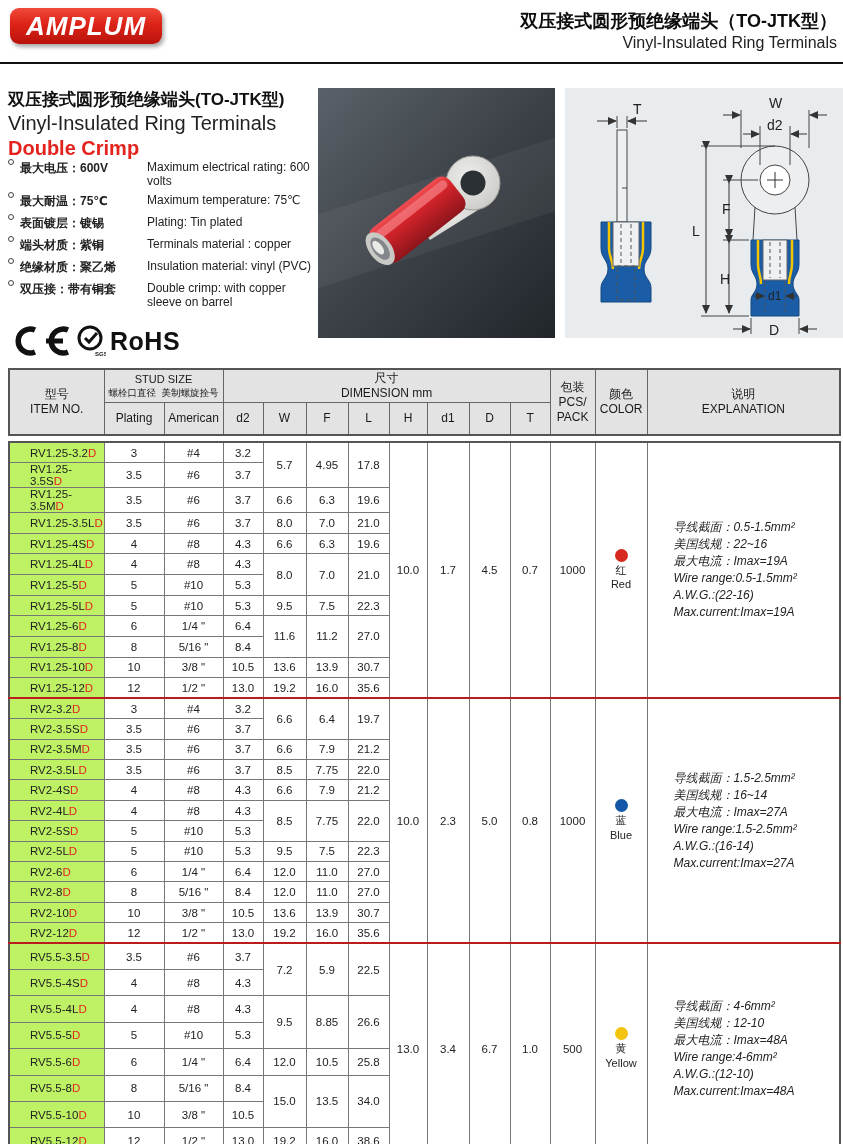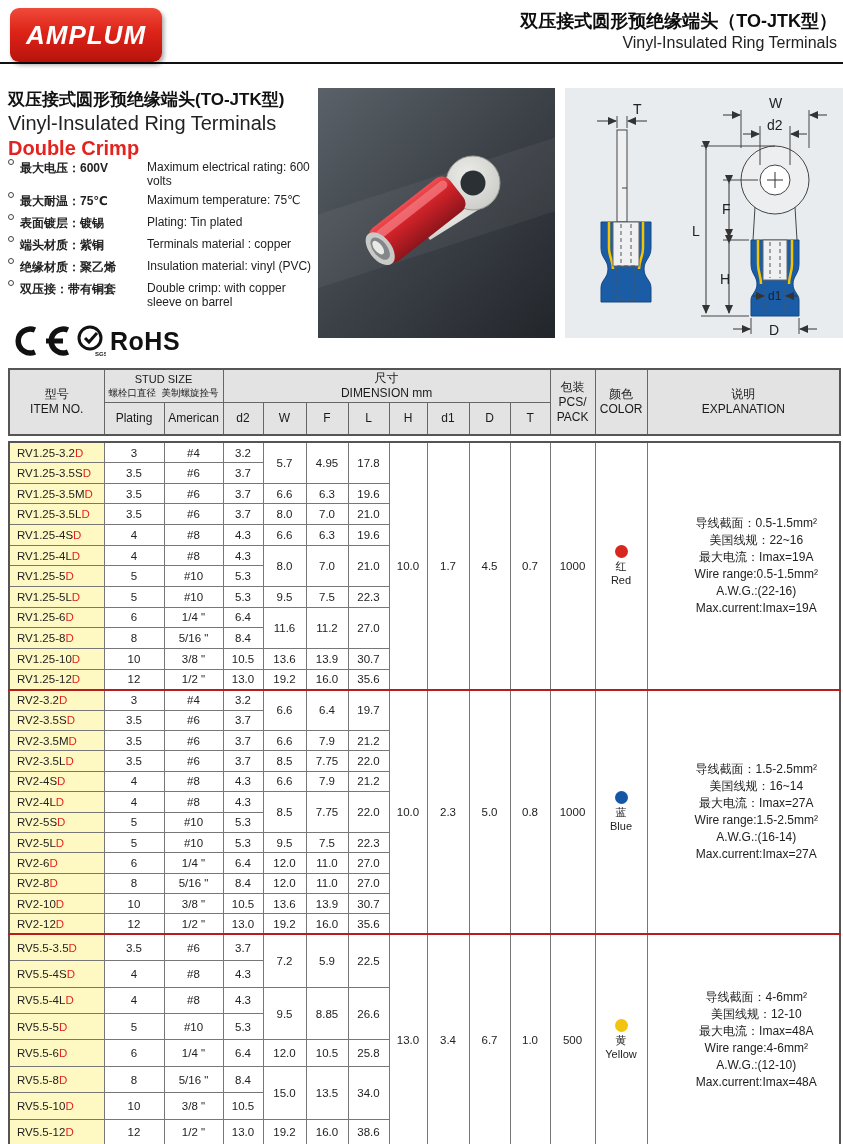--- a/index.html
+++ b/index.html
@@ -3,21 +3,21 @@
 <meta charset="utf-8">
 <style>
   * { margin:0; padding:0; box-sizing:border-box; }
   html,body { width:843px; height:1144px; background:#ffffff; overflow:hidden;
     font-family:"Liberation Sans","DejaVu Sans",sans-serif; color:#1c1c1c; }
 
   
   .page-header { display:flex; justify-content:space-between; align-items:flex-start;
     padding:8px 6px 6px 10px; border-bottom:2px solid #111; height:64px; }
   .logo { background:linear-gradient(180deg,#f04a3a 0%,#dd2318 45%,#b8130c 100%);
-    border-radius:9px; width:152px; height:54px; display:flex; align-items:center; justify-content:center;
+    border-radius:9px; width:152px; height:36px; display:flex; align-items:center; justify-content:center;
     box-shadow:2px 3px 4px rgba(0,0,0,.35); }
   .logo span { color:#fff; font-weight:bold; font-style:italic; font-size:26px; letter-spacing:1px; }
   .head-titles { text-align:right; line-height:1.25; padding-top:2px; }
   .head-title-zh { font-size:18px; font-weight:600; color:#0d0d0d; }
   .head-title-en { font-size:16px; color:#222; }
 
   
   .intro { display:flex; margin:24px 0 0 8px; gap:0; }
   .intro-left { width:310px; height:250px; display:flex; flex-direction:column; padding-right:6px; }
   .intro-title-zh { font-size:17px; font-weight:bold; color:#111; }
@@ -49,23 +49,23 @@
   .th-stud-top { font-size:11px; }
   .th-stud-zh { display:flex; justify-content:space-between; padding:0 4px; font-size:9.5px; }
   .th-dim-sub { font-size:15px; height:33px; }
   .th-two { height:66px; }
   .spec-head tr:first-child td { height:33px; }
 
   .spec-body { border:2px solid #555; }
   .spec-body td { border:1px solid #777; text-align:center; vertical-align:middle;
     font-size:11.5px; color:#222; }
   .spec-body tr.block-start td { border-top:2px solid #b91c1c; }
-  td.c-item { text-align:left; padding-left:7px; background:#fef9c3; }
+  td.c-item { text-align:left; padding-left:20px; background:#bef264; }
   td.c-item .suffix { color:#e3231e; }
-  td.c-expl { text-align:center; padding-left:26px; font-size:12px; line-height:17px; }
+  td.c-expl { text-align:left; padding-left:26px; font-size:12px; line-height:17px;font-style:italic; }
   td.c-color .dot { width:13px; height:13px; border-radius:50%; margin:0 auto 1px; }
   td.c-color { font-size:11px; line-height:1.3; }
 </style>
 </head>
 <body>
 
 <div class="page-header">
   <div class="logo">
     <span>AMPLUM</span>
   </div>

